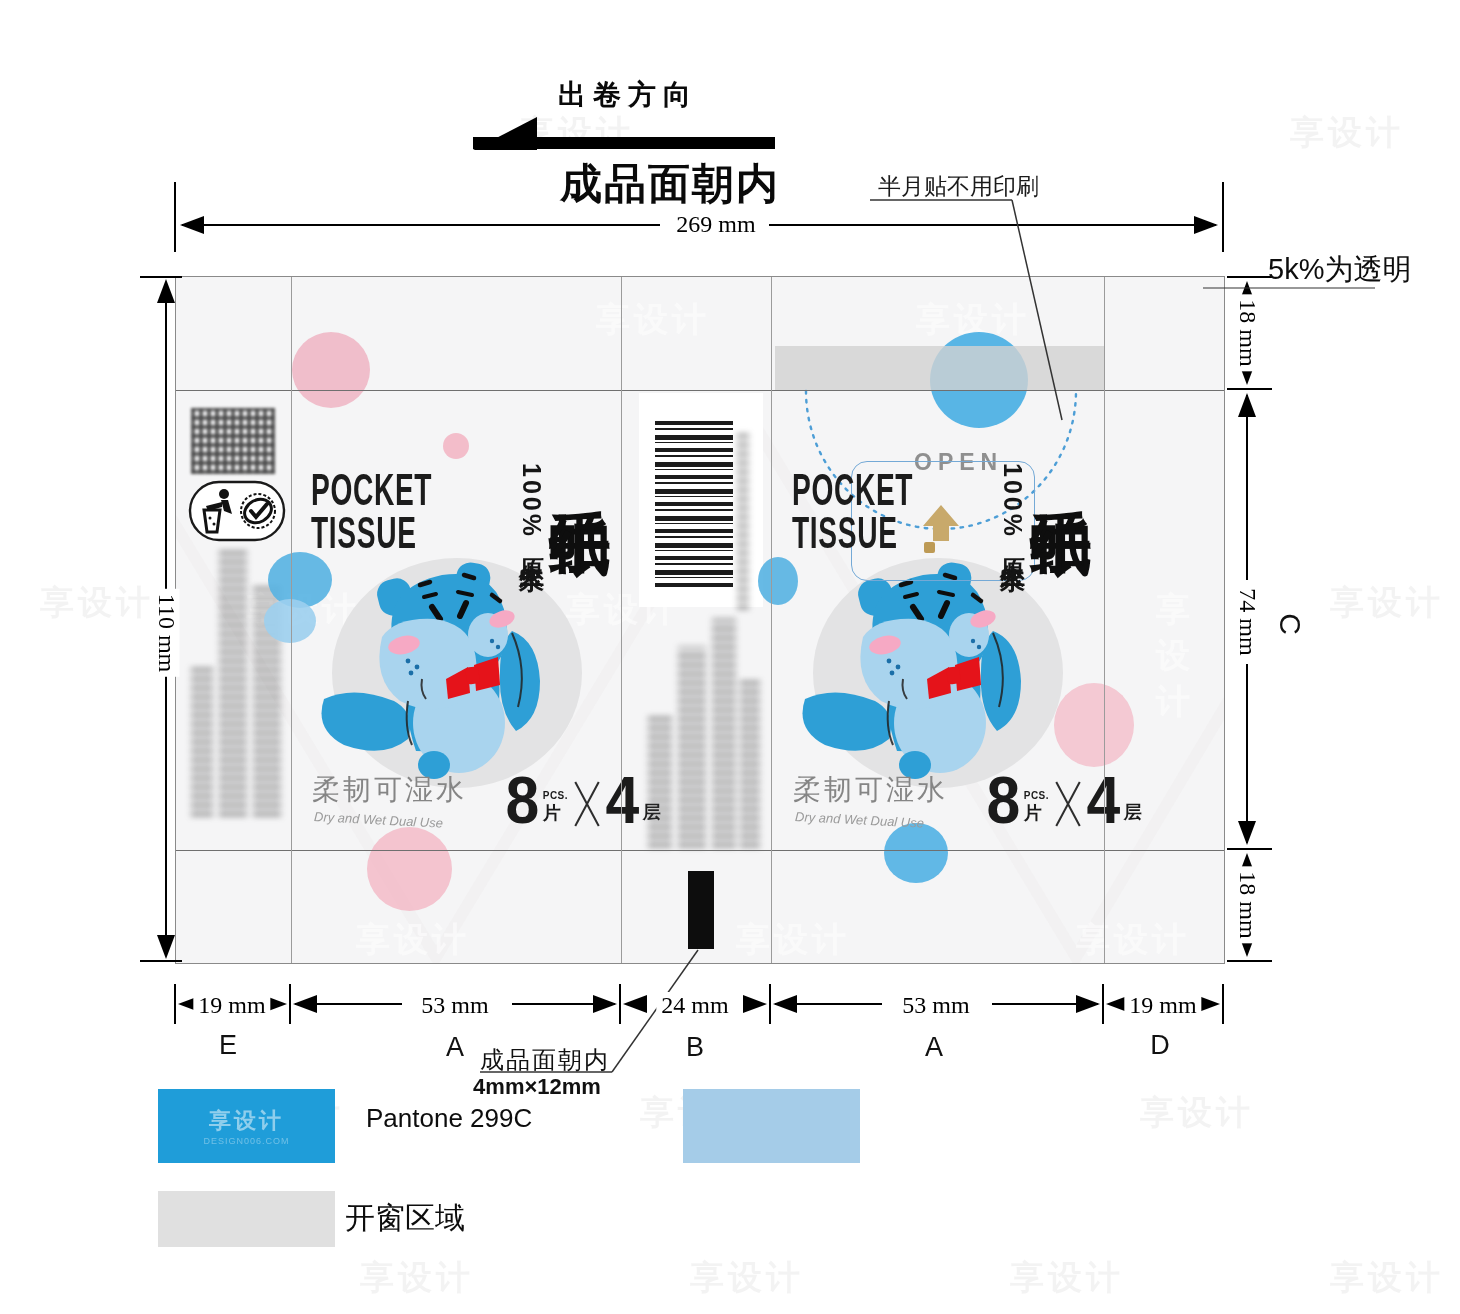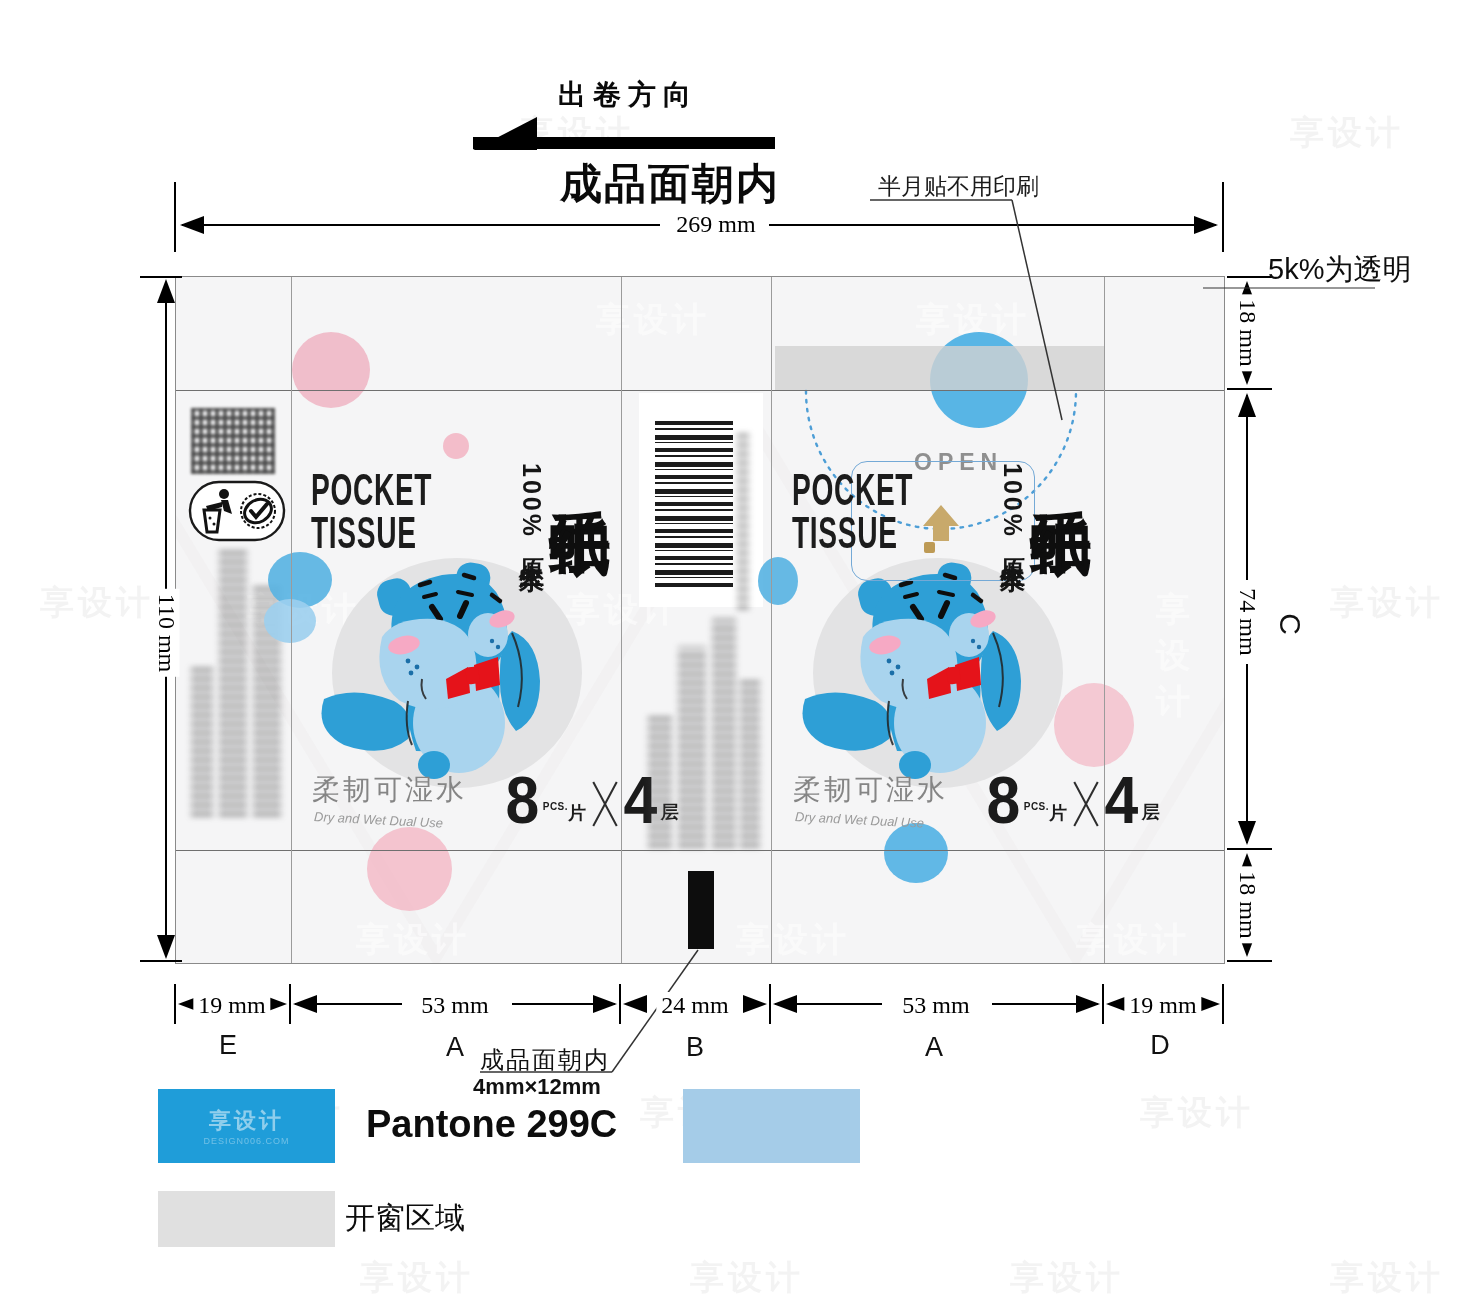--- a/index.html
+++ b/index.html
@@ -21,40 +21,40 @@
          transform:scaleX(.64);transform-origin:left top;white-space:nowrap;}
   .vclaim{writing-mode:vertical-rl;text-orientation:mixed;font-size:25px;font-weight:600;
           letter-spacing:3px;color:#151515;}
   .vname{writing-mode:vertical-rl;text-orientation:upright;font-size:62px;font-weight:900;
          letter-spacing:4px;color:#0e0e0e;line-height:1;}
   .feature-cn{font-size:28px;letter-spacing:3px;color:#858585;}
   .feature-en{font-size:13px;font-style:italic;color:#9a9a9a;transform:rotate(3deg);
               transform-origin:left;white-space:nowrap;}
   .count{display:flex;align-items:flex-end;}
   .count .big{font-size:66px;font-weight:700;line-height:.82;color:#1b1b1b;transform:scaleX(.92);}
-  .count .unitcol{display:flex;flex-direction:row;align-items:flex-start;margin:0 2px 2px 2px;}
+  .count .unitcol{display:flex;flex-direction:column;align-items:flex-start;margin:0 2px 2px 2px;}
   .count .u-top{font-size:10px;font-weight:700;letter-spacing:.5px;color:#1b1b1b;}
   .count .u-cn{font-size:18px;font-weight:700;color:#1b1b1b;}
   .xmark{position:relative;width:30px;height:46px;margin:0 2px;}
   .xmark i{position:absolute;left:14px;top:-2px;width:2px;height:50px;background:#2d2d2d;display:block;}
   .xmark i:nth-child(1){transform:rotate(28deg);}
   .xmark i:nth-child(2){transform:rotate(-28deg);}
   .openlab{font-size:23px;font-weight:600;letter-spacing:6px;color:#8f8f8f;}
   .blob{position:absolute;border-radius:50%;}
   .blurred{filter:blur(3px);}
   .qr{background-image:
       repeating-linear-gradient(90deg, rgba(40,40,40,.85) 0 4px, transparent 4px 8px),
       repeating-linear-gradient(0deg, rgba(40,40,40,.85) 0 4px, transparent 4px 9px);
       filter:blur(1.4px);opacity:.85;}
   .barcode{background:repeating-linear-gradient(180deg,
       #1c1c1c 0 4px,#fff 4px 7px,#1c1c1c 7px 9px,#fff 9px 14px,
       #1c1c1c 14px 19px,#fff 19px 21px,#1c1c1c 21px 22px,#fff 22px 27px);
       filter:blur(.6px);}
   .vbar{position:absolute;background:repeating-linear-gradient(0deg, rgba(70,70,70,.6) 0 4px, transparent 4px 9px);}
-  .legend-label{font-size:38px;font-weight:700;color:#0d0d0d;white-space:nowrap;}
+  .legend-label{font-size:26px;font-weight:400;color:#0d0d0d;white-space:nowrap;}
   .legend-label.small{font-size:30px;font-weight:500;}
   .headcn{font-weight:800;color:#0a0a0a;white-space:nowrap;}
   svg{display:block;}
 </style>
 </head>
 <body>
 
 <div id="canvas">
 
   <span class="wm wm-gray" style="left:520px;top:110px;">享设计</span>

